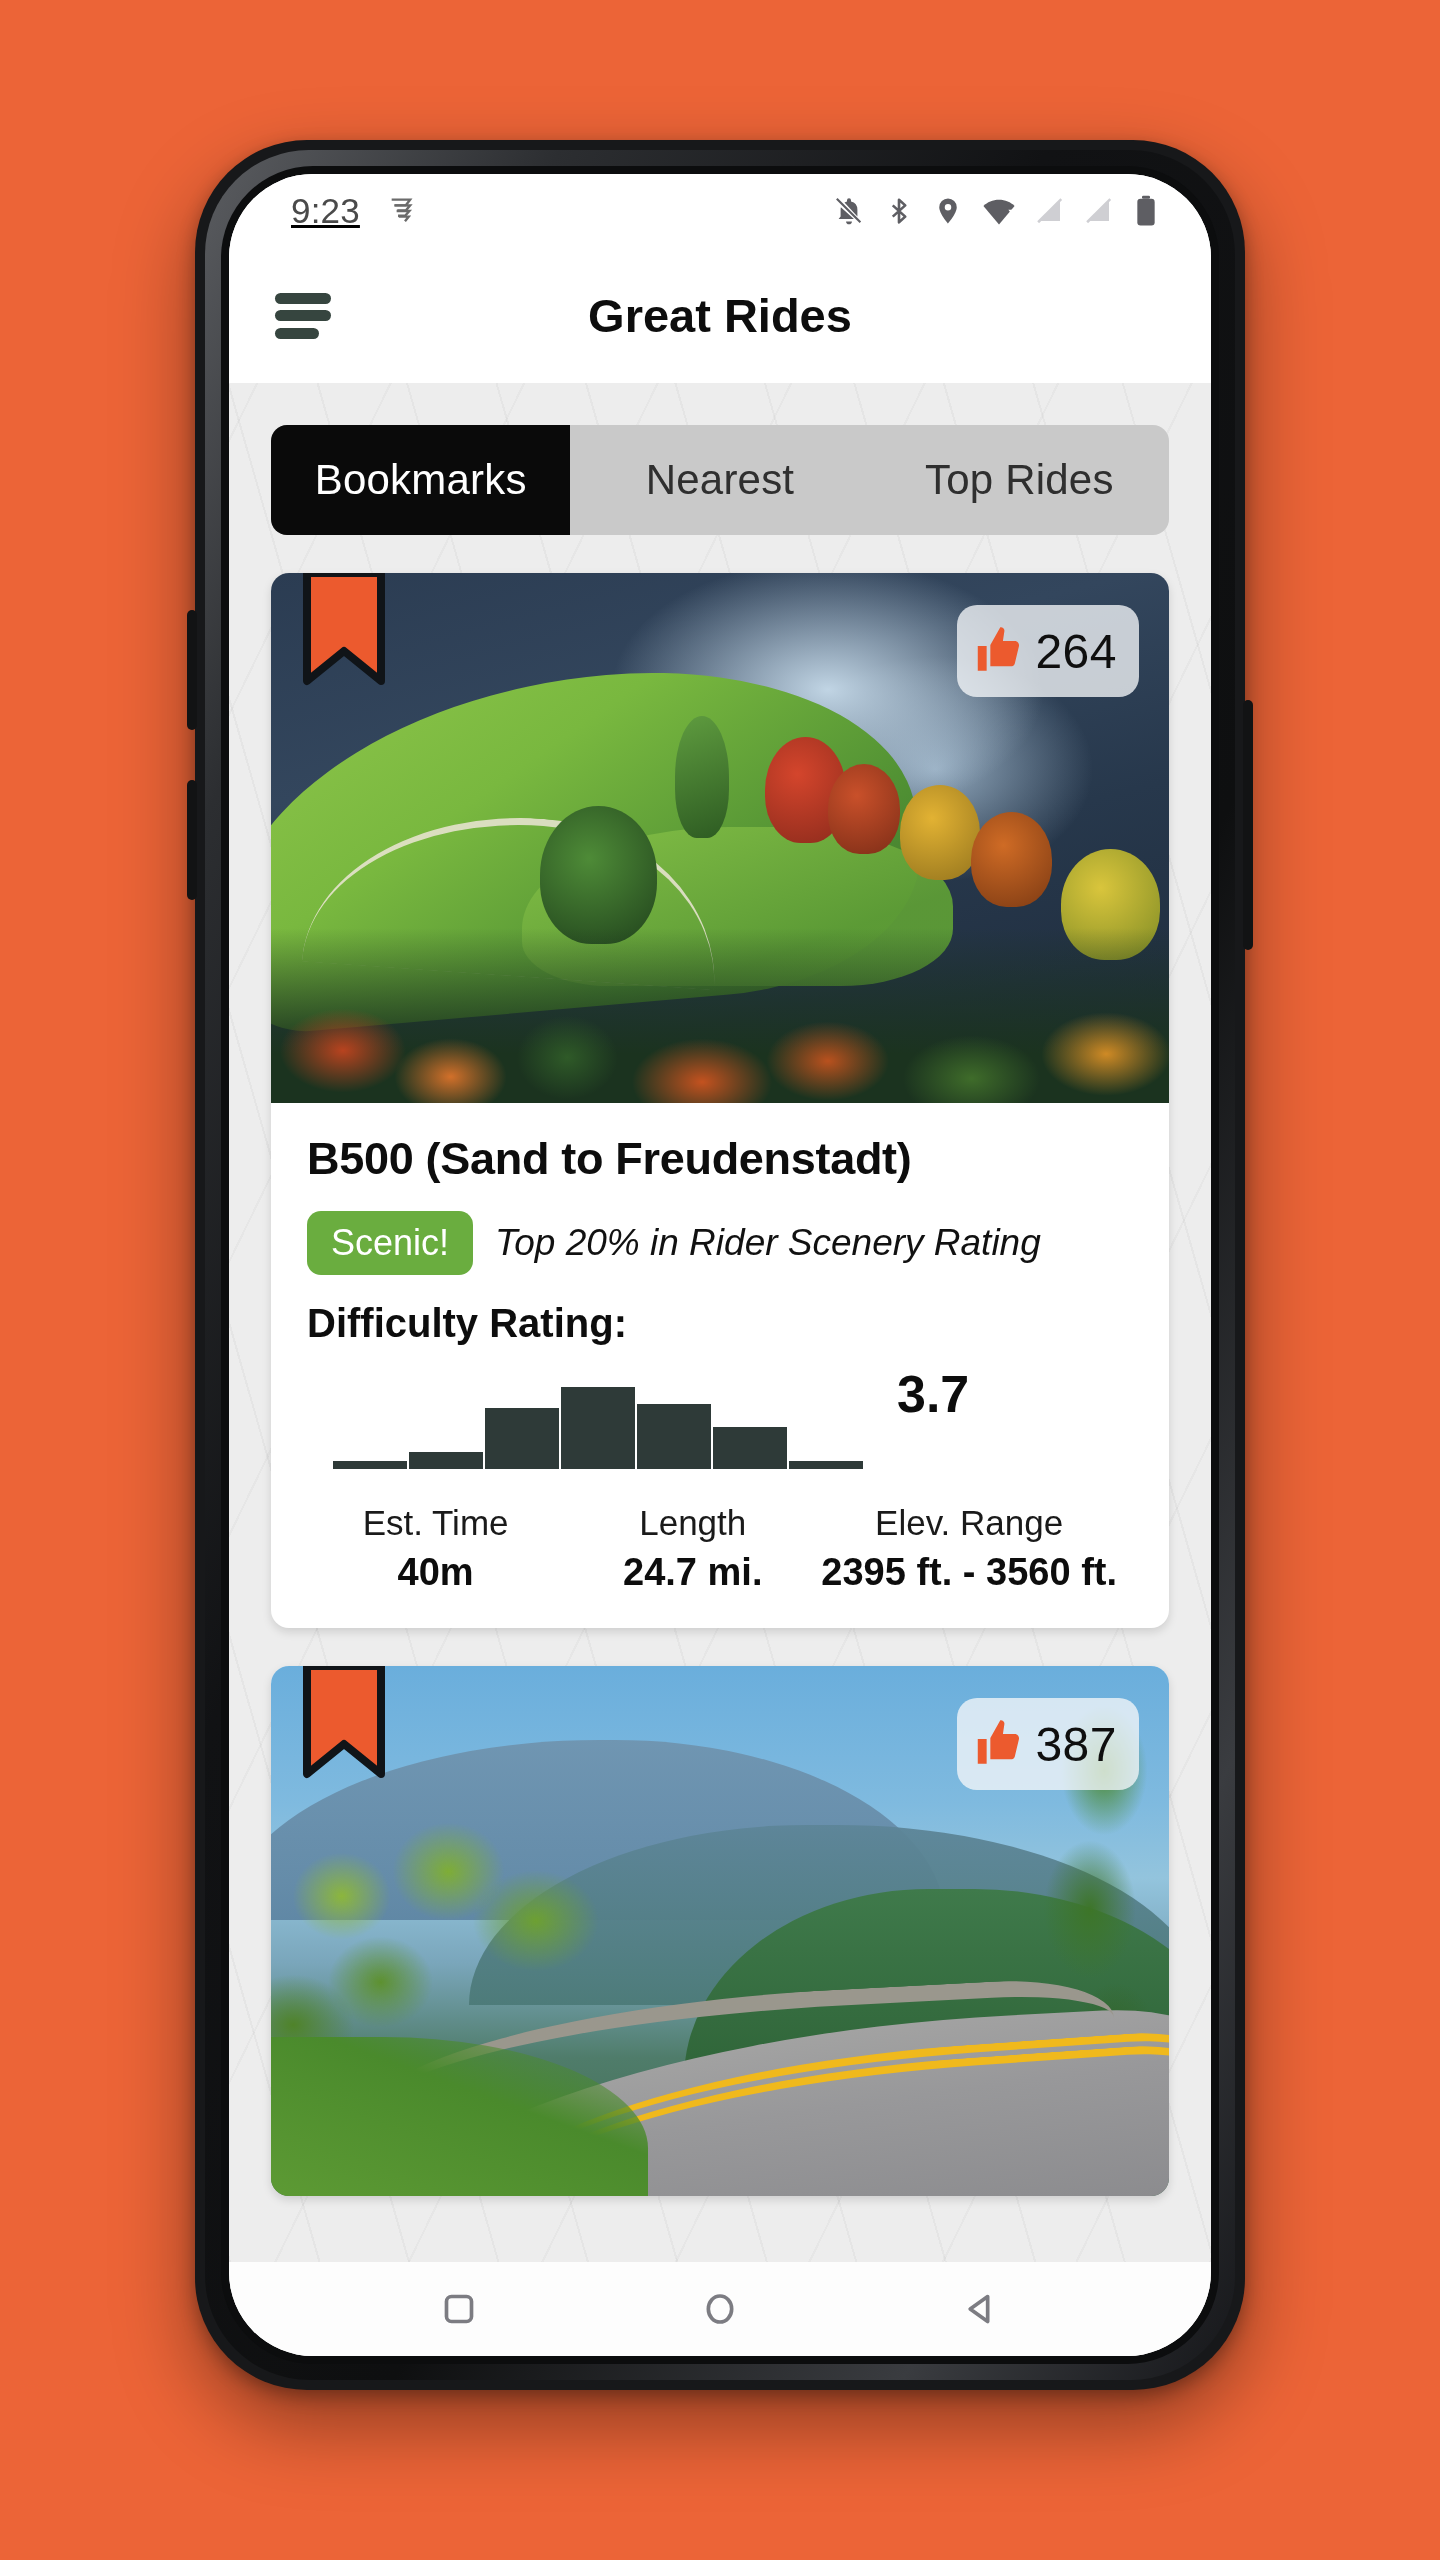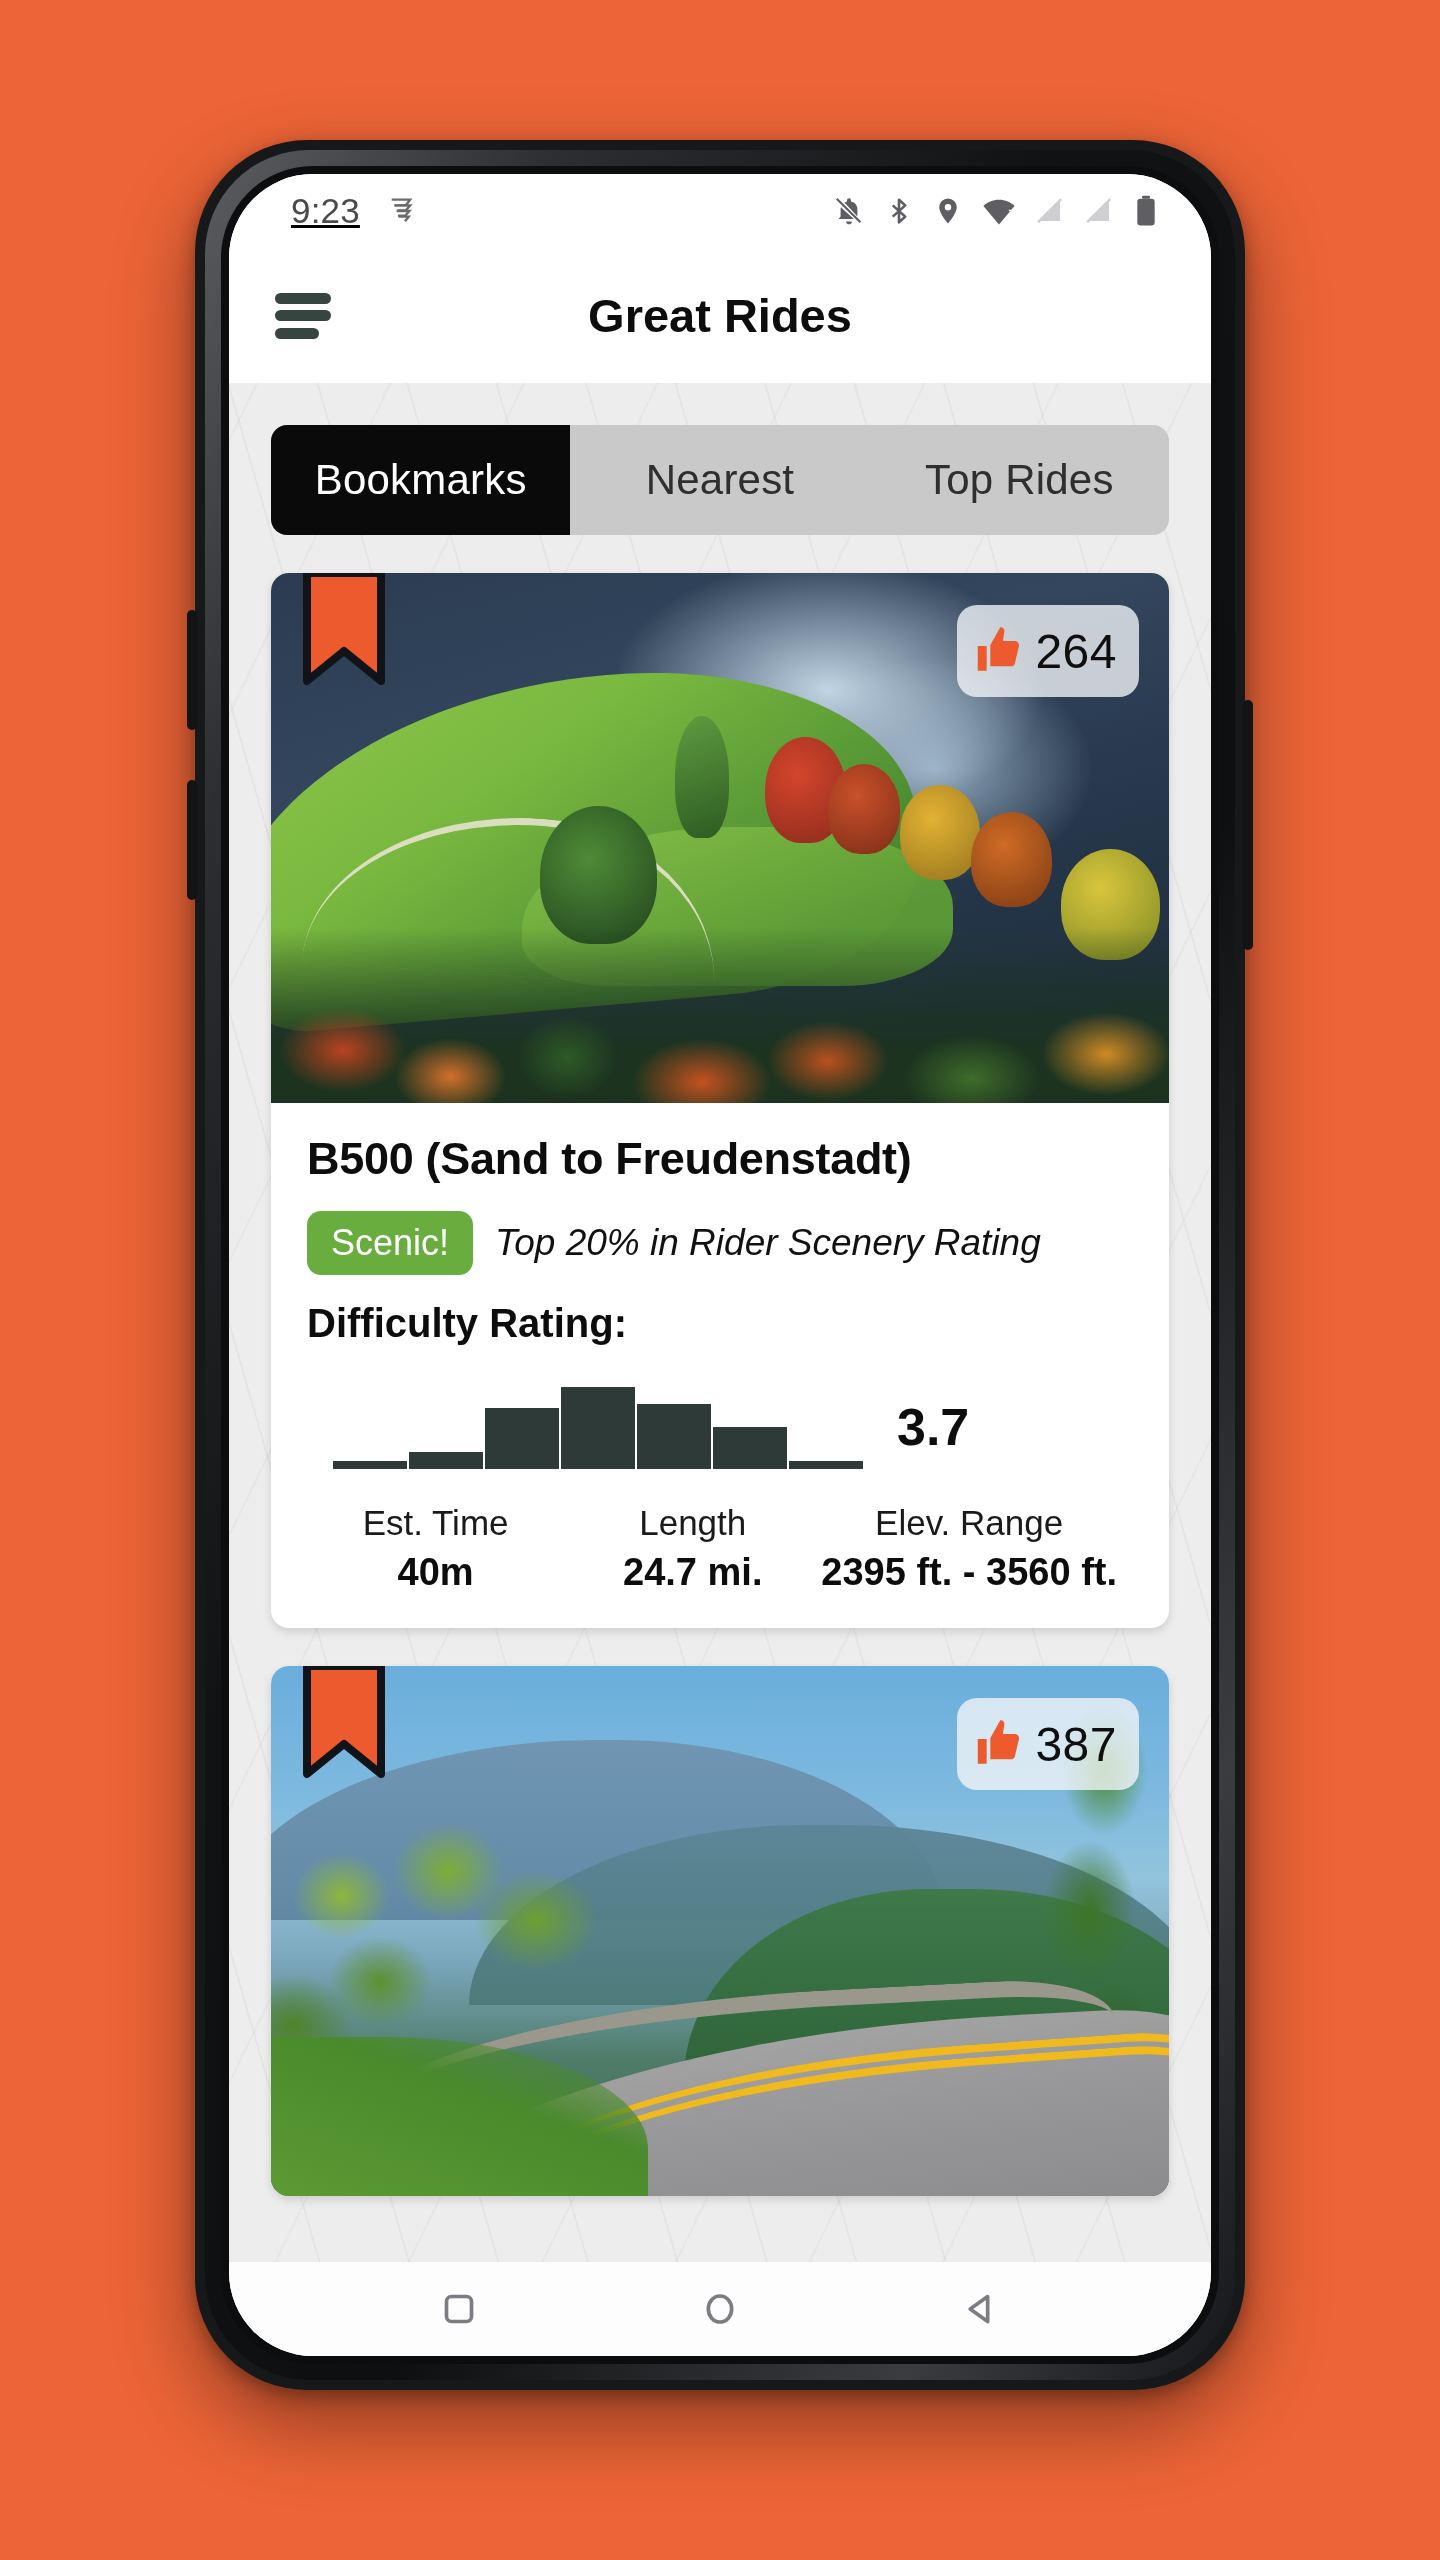--- a/index.html
+++ b/index.html
@@ -235,21 +235,21 @@
   .card-body { padding: 30px 52px 34px 36px; }
   .ride-title { font-size: 45px; font-weight: bold; color: #0d0d0d; letter-spacing: -.3px; }
   .scenic-row { display: flex; align-items: center; gap: 22px; margin-top: 26px; }
   .scenic-badge {
     background: #6AAD3F; color: #fff; font-size: 36px;
     padding: 11px 24px; border-radius: 14px; white-space: nowrap;
   }
   .scenic-note { font-size: 37px; font-style: italic; color: #111; }
   .difficulty-label { margin-top: 26px; font-size: 40px; font-weight: bold; color: #0d0d0d; }
 
-  .difficulty-row { display: flex; align-items: flex-end; margin-top: 18px; padding-left: 26px; }
+  .difficulty-row { display: flex; align-items: flex-start; margin-top: 18px; padding-left: 26px; }
   .histogram { display: flex; align-items: flex-end; gap: 2px; height: 105px; flex: 0 0 auto; }
   .hbar { width: 74px; background: #2e3a38; }
   .difficulty-value { font-size: 52px; font-weight: bold; color: #0d0d0d; margin-left: 34px; margin-bottom: 12px; }
 
   .stats-row { display: flex; margin-top: 34px; }
   .stat { flex: 1; text-align: center; }
   .stat-label { font-size: 35px; color: #1a1a1a; }
   .stat-value { font-size: 38px; font-weight: bold; color: #0d0d0d; margin-top: 8px; white-space: nowrap; }
 
   

